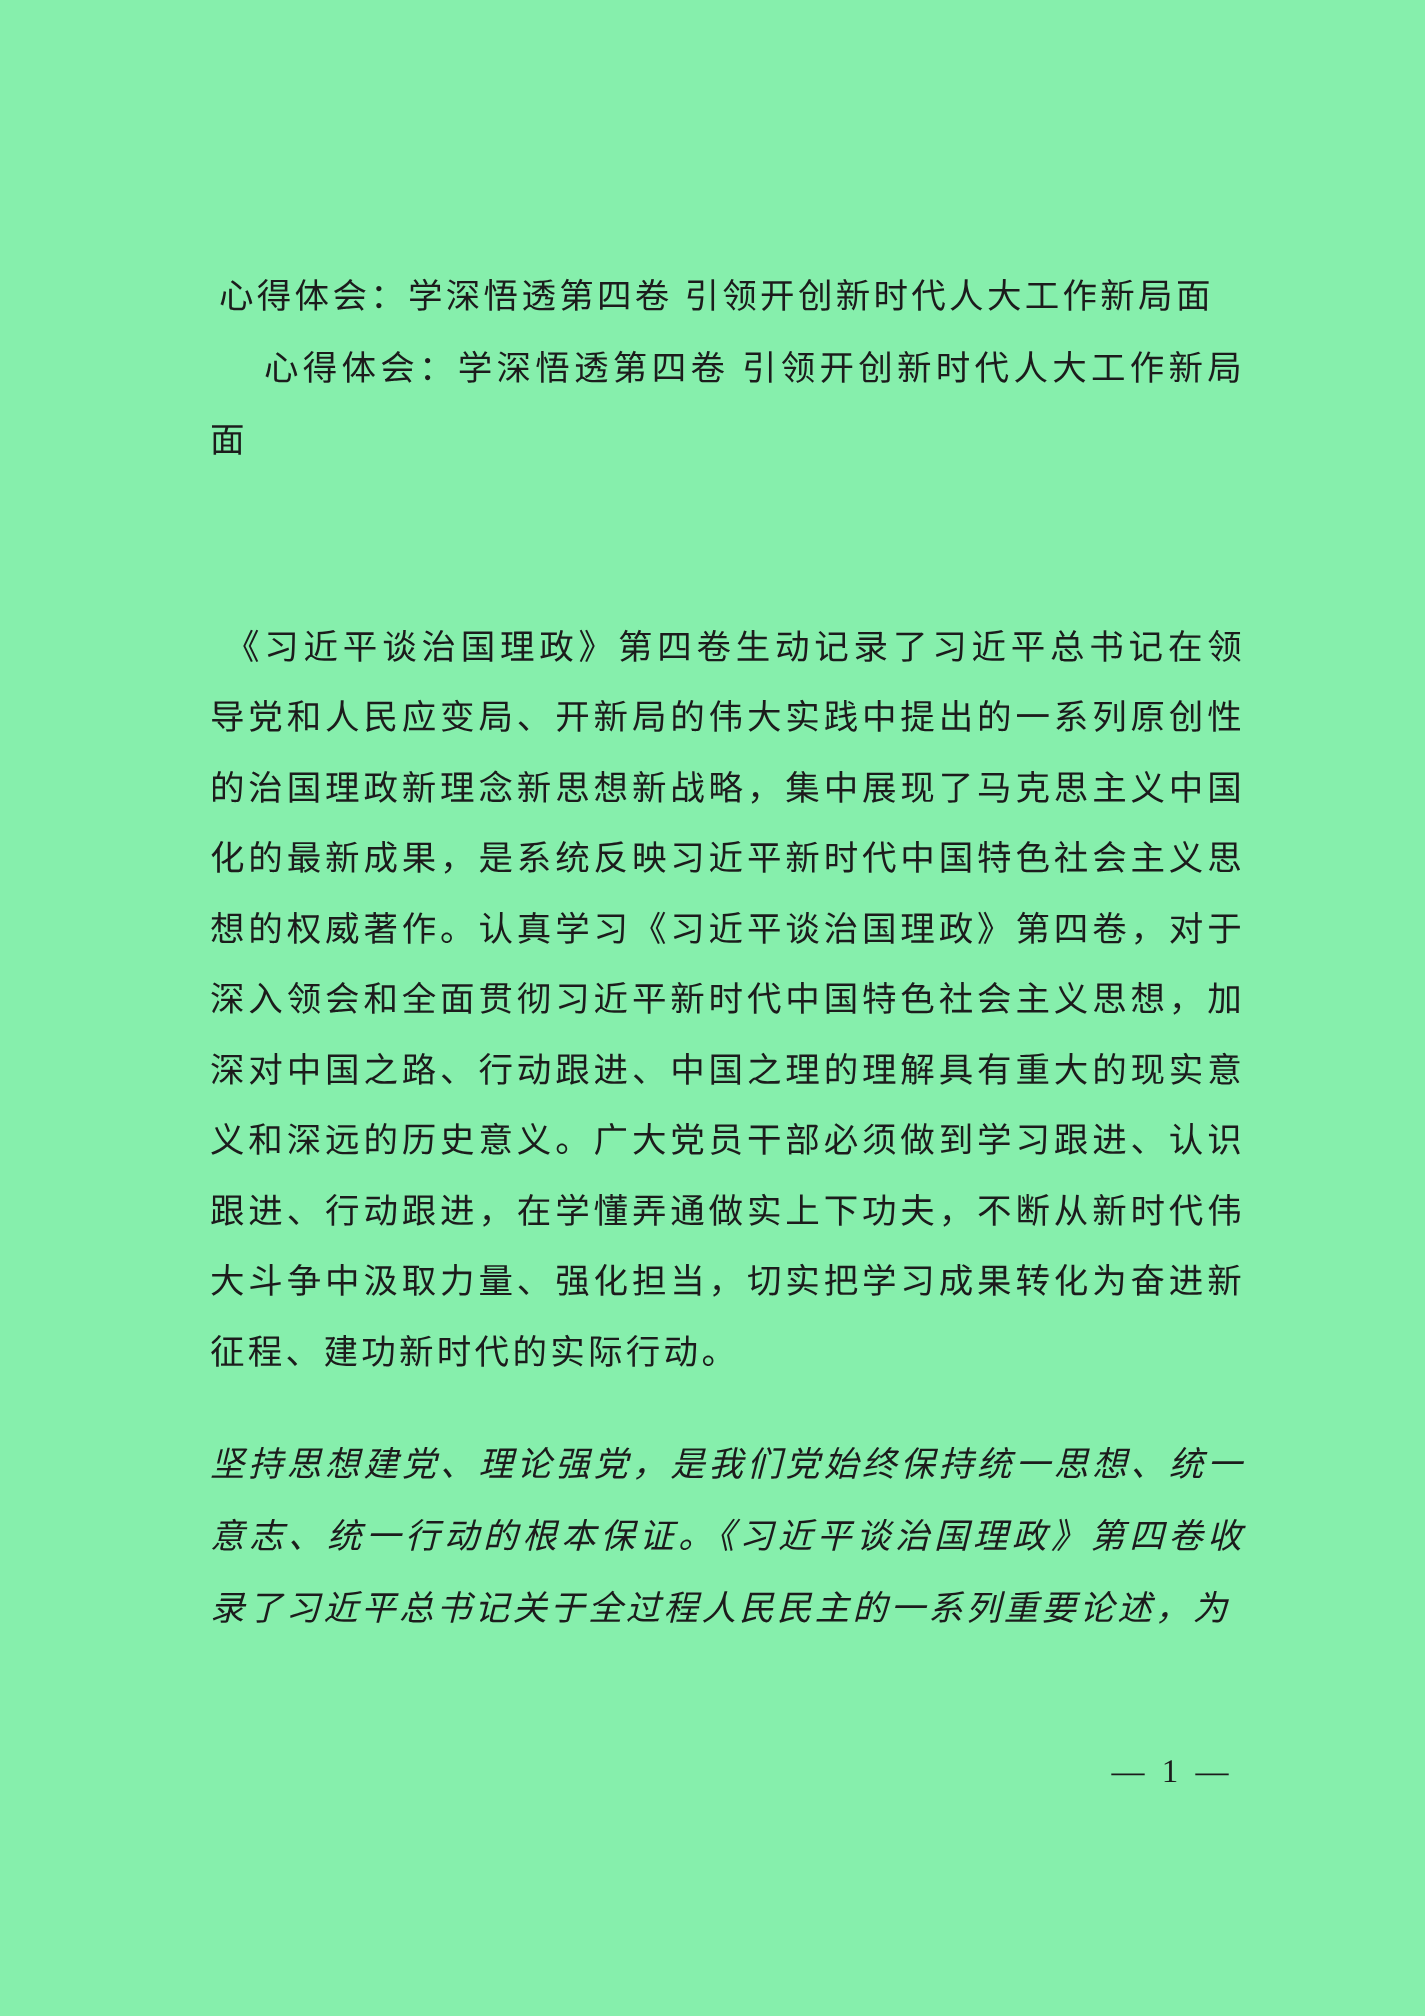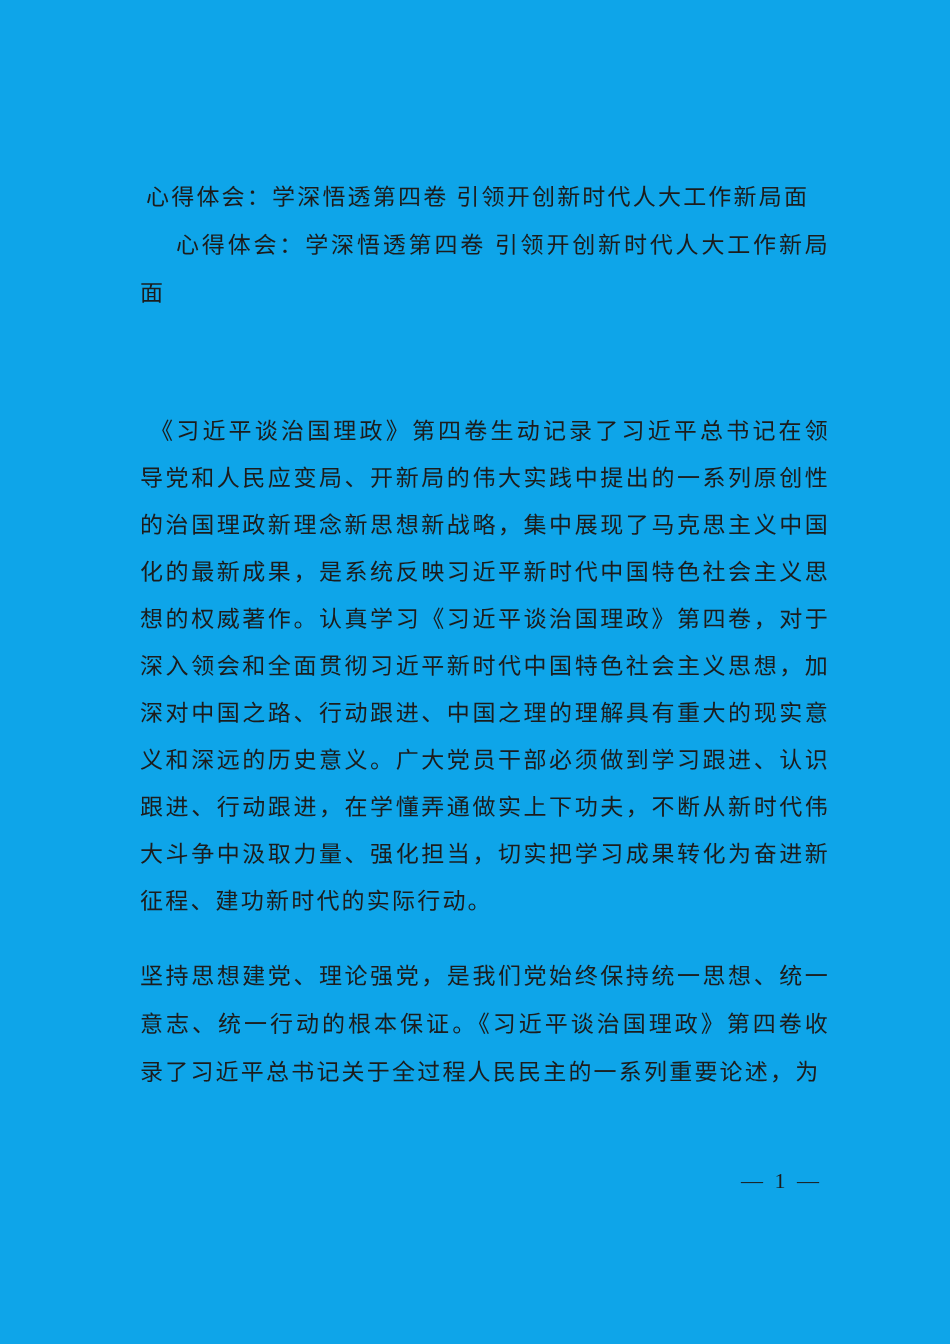--- a/index.html
+++ b/index.html
@@ -6,21 +6,21 @@
   html, body {
     margin: 0;
     padding: 0;
     background: #ffffff;
   }
   .page {
     position: relative;
     width: 950px;
     height: 1344px;
     margin: 0 auto;
-    background: #0ea5e9;
+    background: #86efac;
     box-sizing: border-box;
     padding: 174px 120px 0 140px;
     color: #1c1c1c;
     font-family: "Liberation Serif", "DejaVu Serif", serif;
     overflow: hidden;
   }
   .doc-text {
     font-size: 23px;
     line-height: 48px;
     letter-spacing: 2.2px;
@@ -47,20 +47,21 @@
     font-weight: bold;
     font-size: 23px;
     line-height: 47px;
     letter-spacing: 1.2px;
     text-indent: 6px;
     color: #111111;
   }
   .section-paragraph {
     margin-top: 28px;
     line-height: 48px;
+    font-style: italic;
   }
   .page-number {
     position: absolute;
     right: 128px;
     top: 1168px;
     font-size: 22px;
     letter-spacing: 3px;
     color: #1c1c1c;
     font-family: "Liberation Serif", "DejaVu Serif", serif;
   }

